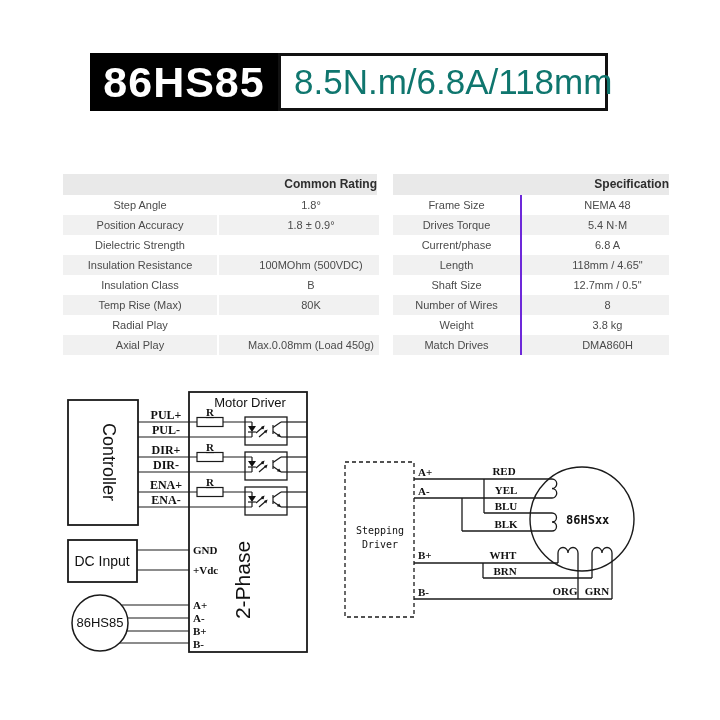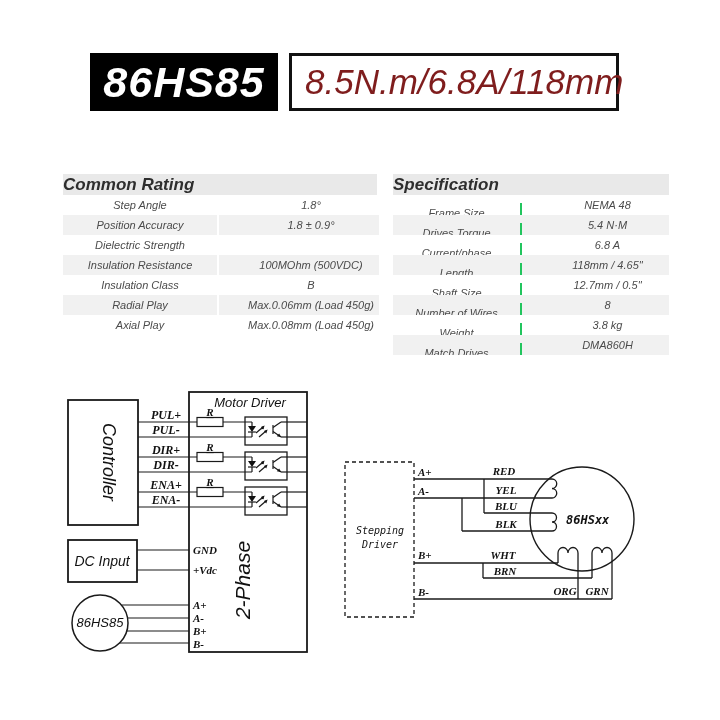--- a/index.html
+++ b/index.html
@@ -7,42 +7,42 @@
     --banner_text:#ffffff;
     --table_header_bg:#e9e9e9;
     --row_alt_bg:#f1f1f1;
     --table_text:#4b4b4b;
     --header_text:#2e2e2e;
     --line_color:#1a1a1a;
   }
   *{margin:0;padding:0;box-sizing:border-box;}
   html,body{background:#ffffff;}
   #canvas{position:relative;width:720px;height:720px;background:#ffffff;overflow:hidden;
-          font-family:"Liberation Sans",sans-serif;font-style:italic;}
+          font-family:"Liberation Sans",sans-serif;}
 
   
   .banner-model{position:absolute;left:90px;top:53px;width:188px;height:58px;
     background:var(--banner_bg);color:var(--banner_text);font-size:43px;font-weight:bold;
     display:flex;align-items:center;justify-content:center;letter-spacing:1px;}
   .banner-spec{position:absolute;left:278px;top:53px;width:330px;height:58px;
-    background:#fff;border:3px solid #111;color:#7f1d1d;font-size:35px;
-    display:flex;align-items:center;padding-left:13px;letter-spacing:0px;margin-left:11px;}
+    background:#fff;border:3px solid #111;color:#0f766e;font-size:35px;
+    display:flex;align-items:center;padding-left:13px;letter-spacing:0px;}
 
   
   .spec-table{position:absolute;top:174px;font-size:11px;color:var(--table_text);}
   .spec-table.lefthalf{left:63px;width:316px;}
   .spec-table.righthalf{left:393px;width:276px;}
-  .thead{height:21px;line-height:21px;text-align:left;background:var(--table_header_bg);
-    font-weight:bold;font-size:17px;color:var(--header_text);}
+  .thead{height:21px;line-height:21px;text-align:right;background:var(--table_header_bg);
+    font-weight:bold;font-size:12px;color:var(--header_text);}
   .trow{display:flex;height:20px;line-height:20px;background:#fff;gap:24px;}
   .trow:nth-child(odd){background:var(--row_alt_bg);}
   .trow .tl,.trow .tv{text-align:center;overflow:hidden;white-space:nowrap;}
   .lefthalf .tl{width:156px;border-right:2px solid #fff;}
   .lefthalf .tv{flex:1;}
-  .righthalf .tl{width:129px;border-right:2px solid #22c55e;margin-top:8px;}
+  .righthalf .tl{width:129px;border-right:2px solid #6d28d9;}
   .righthalf .tv{flex:1;}
   .lefthalf .thead{border-right:2px solid #fff;}
 
   
   #wiring{position:absolute;left:0;top:0;width:720px;height:720px;}
   text{fill:#111;}
   .sans-lbl{font-family:"Liberation Sans",sans-serif;}
   .ser-lbl{font-family:"Liberation Serif",serif;font-weight:600;}
   .mono-lbl{font-family:"DejaVu Sans Mono",monospace;}
 </style>
@@ -69,22 +69,25 @@
       </div>
     <div class="trow">
         <div class="tl">Insulation Resistance</div>
         <div class="tv">100MOhm (500VDC)</div>
       </div>
     <div class="trow">
         <div class="tl">Insulation Class</div>
         <div class="tv">B</div>
       </div>
     <div class="trow">
+        <div class="tl">Temp Rise (Max)</div>
+        <div class="tv">80K</div>
+      </div>
+    <div class="trow">
         <div class="tl">Radial Play</div>
-        <div class="tv">Max.0.06mm (Load 450g)</div>
       </div>
     <div class="trow">
         <div class="tl">Axial Play</div>
         <div class="tv">Max.0.08mm (Load 450g)</div>
       </div>
   </div>
 
   <div class="spec-table righthalf">
     <div class="thead">Specification</div>
     <div class="trow">

